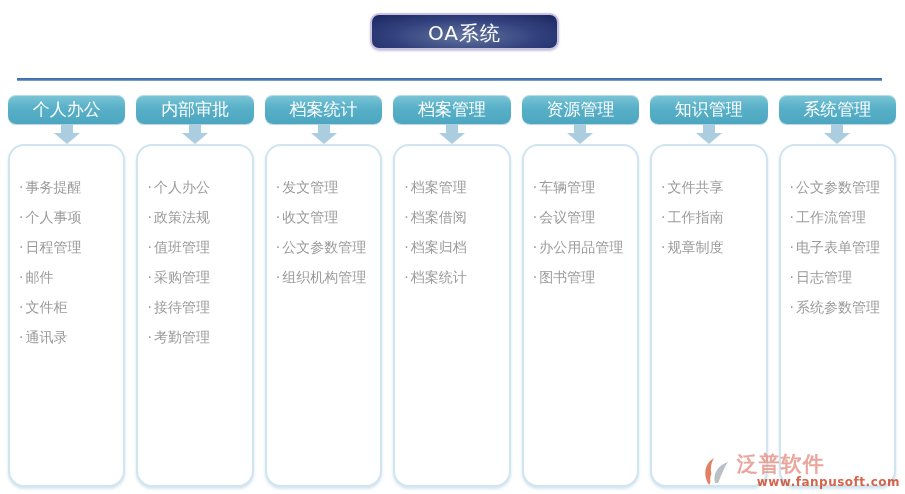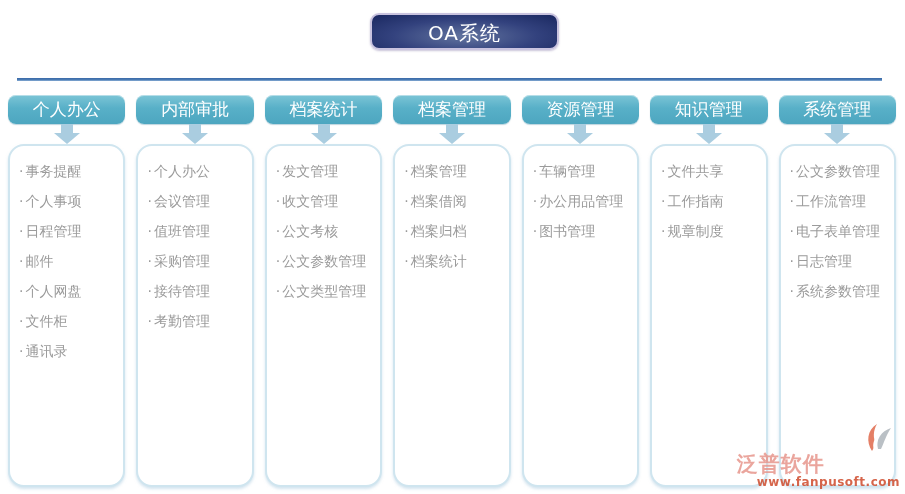--- a/index.html
+++ b/index.html
@@ -48,39 +48,38 @@
   .arrow { height:20px; display:flex; flex-direction:column; align-items:center; }
   .arrow .stem { width:12px; height:9px; background:#aacde0; }
   .arrow .head {
     width:0; height:0;
     border-left:13px solid transparent;
     border-right:13px solid transparent;
     border-top:11px solid #aacde0;
   }
   .col-box {
     flex:1; margin:0;
-    padding:10px 4px 8px 9px;
+    padding:26px 4px 8px 9px;
     list-style:none;
     background:#ffffff;
     border:2px solid #cfe5ef;
     border-radius:16px;
     box-shadow:0 2px 3px rgba(175,205,225,.55);
   }
   .item {
     color:#9b9b9b; font-size:14px; line-height:30px;
     white-space:nowrap; overflow:hidden;
   }
   .item::before { content:"·"; margin-right:2px; color:#9b9b9b; }
 
   
   .watermark {
     position:absolute; right:5px; bottom:6px;
     display:flex; align-items:flex-end;
     opacity:.85;
-    flex-direction:column;
   }
   .wm-icon { margin-right:2px; }
   .wm-text { display:flex; flex-direction:column; line-height:1; }
   .wm-brand {
     font-size:21px; font-weight:bold; color:#e7968c; letter-spacing:1px;
   }
   .wm-url {
     font-size:12px; font-weight:bold; color:#cf4b2c; letter-spacing:.5px; margin-top:1px;margin-left:20px;
   }
 </style>
@@ -99,54 +98,52 @@
       <div class="col-header">个人办公</div>
       <div class="arrow">
           <span class="stem"></span>
           <span class="head"></span>
         </div>
       <ul class="col-box">
           <li class="item">事务提醒</li>
           <li class="item">个人事项</li>
           <li class="item">日程管理</li>
           <li class="item">邮件</li>
-          <li class="item">个人网盘</li>
           <li class="item">文件柜</li>
           <li class="item">通讯录</li>
         </ul>
     </div>
 
     <div class="col">
       <div class="col-header">内部审批</div>
       <div class="arrow">
           <span class="stem"></span>
           <span class="head"></span>
         </div>
       <ul class="col-box">
           <li class="item">个人办公</li>
-          <li class="item">会议管理</li>
+          <li class="item">政策法规</li>
           <li class="item">值班管理</li>
           <li class="item">采购管理</li>
           <li class="item">接待管理</li>
           <li class="item">考勤管理</li>
         </ul>
     </div>
 
     <div class="col">
       <div class="col-header">档案统计</div>
       <div class="arrow">
           <span class="stem"></span>
           <span class="head"></span>
         </div>
       <ul class="col-box">
           <li class="item">发文管理</li>
           <li class="item">收文管理</li>
-          <li class="item">公文考核</li>
           <li class="item">公文参数管理</li>
-          <li class="item">公文类型管理</li>
+          <li class="item">组织机构管理</li>
         </ul>
     </div>
 
     <div class="col">
       <div class="col-header">档案管理</div>
       <div class="arrow">
           <span class="stem"></span>
           <span class="head"></span>
         </div>
       <ul class="col-box">
@@ -158,20 +155,21 @@
     </div>
 
     <div class="col">
       <div class="col-header">资源管理</div>
       <div class="arrow">
           <span class="stem"></span>
           <span class="head"></span>
         </div>
       <ul class="col-box">
           <li class="item">车辆管理</li>
+          <li class="item">会议管理</li>
           <li class="item">办公用品管理</li>
           <li class="item">图书管理</li>
         </ul>
     </div>
 
     <div class="col">
       <div class="col-header">知识管理</div>
       <div class="arrow">
           <span class="stem"></span>
           <span class="head"></span>

